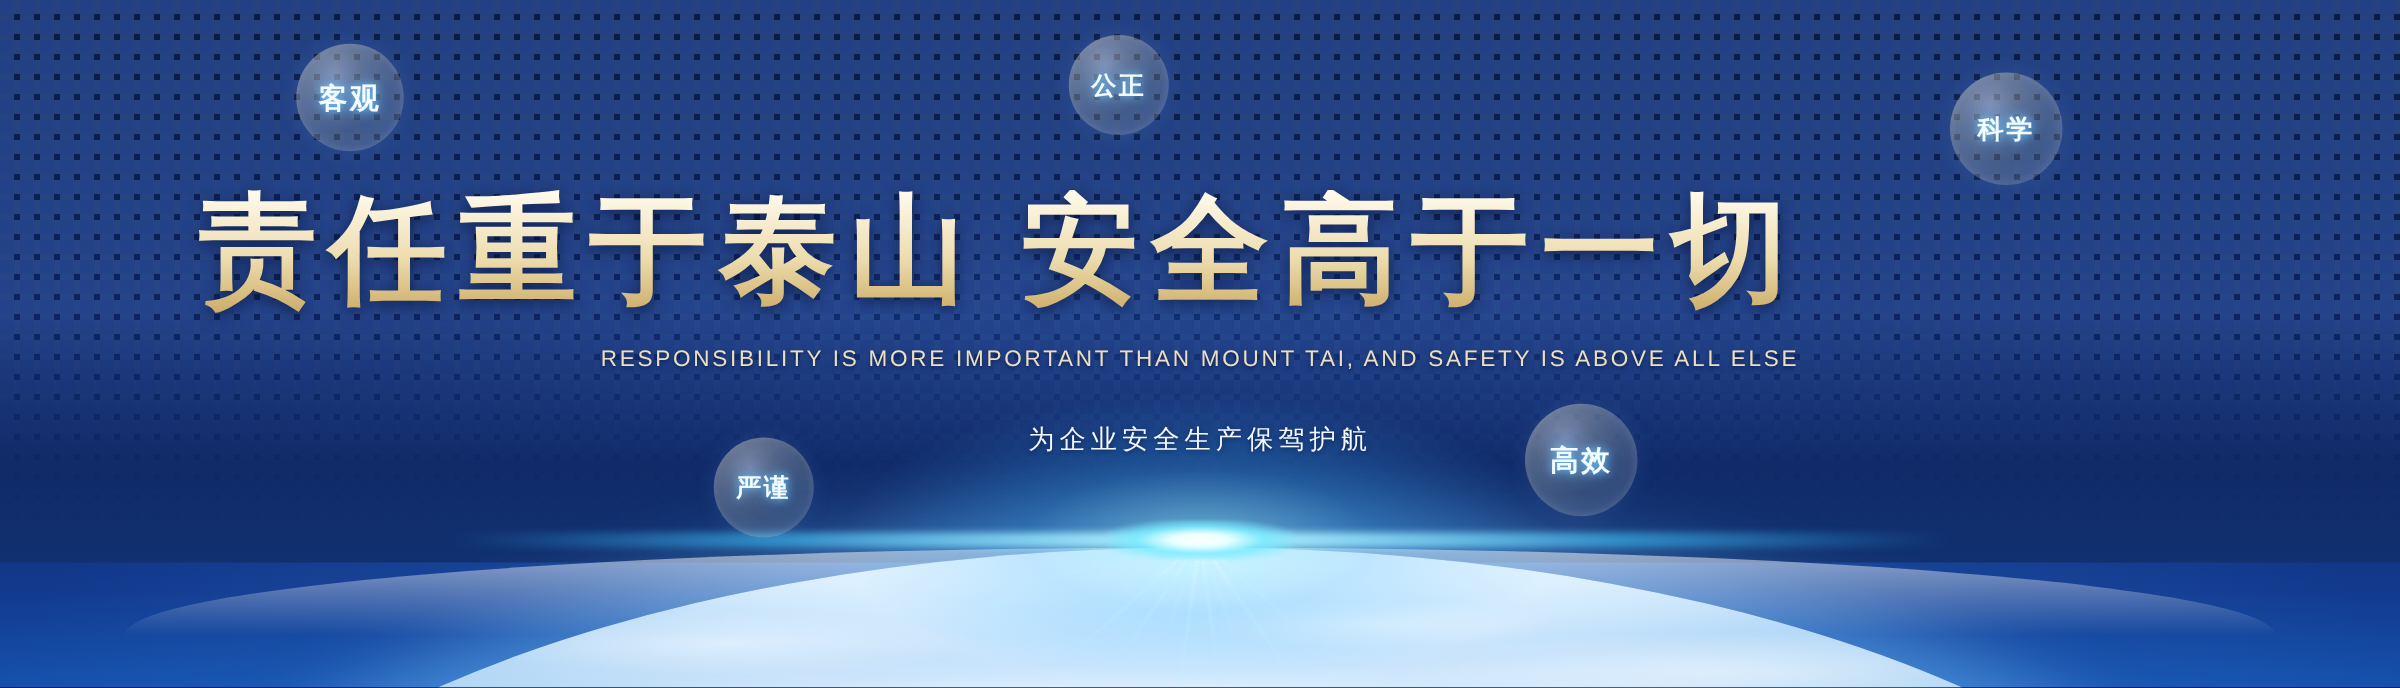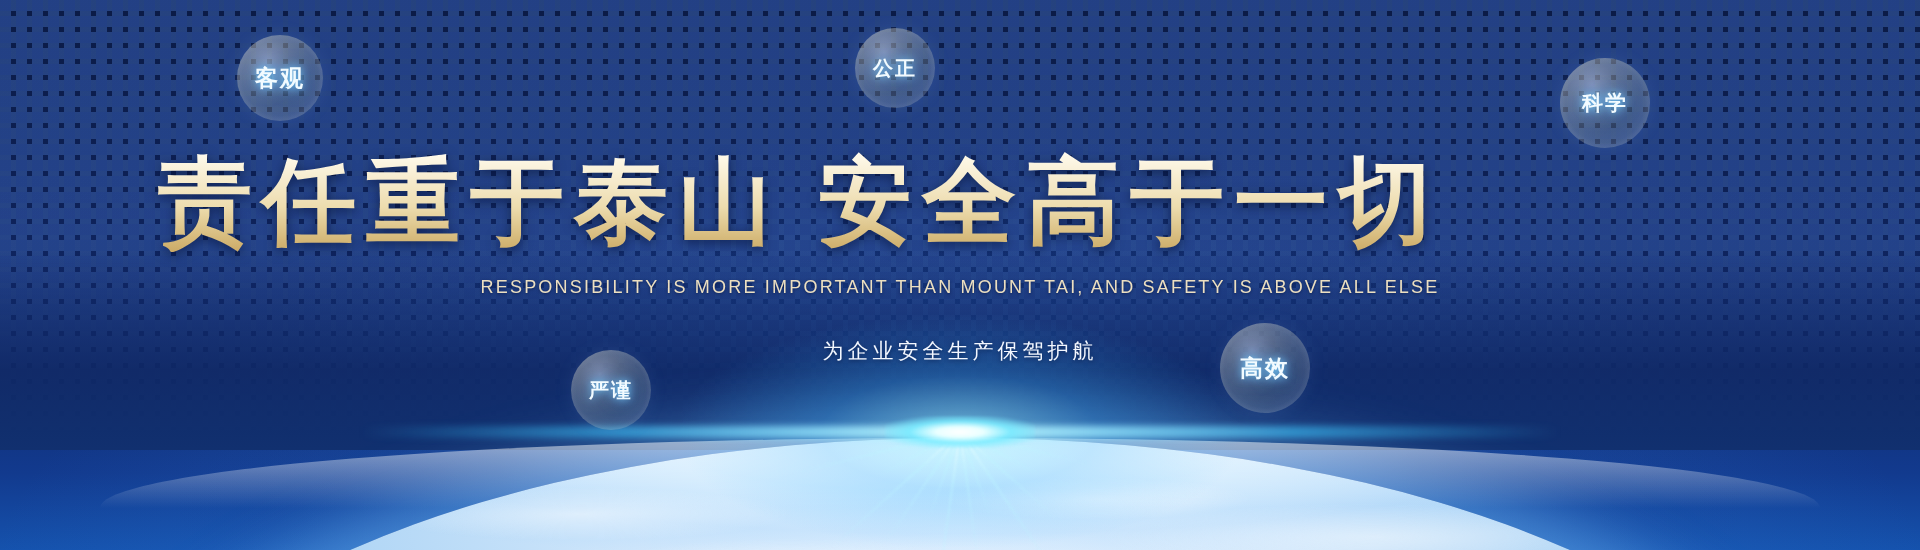--- a/index.html
+++ b/index.html
@@ -153,21 +153,21 @@
   #badge-yanjin{ left:571px; top:350px; width:80px;height:80px; font-size:20px; }
   #badge-gaoxiao{ left:1220px;top:323px; width:90px;height:90px; font-size:23px; }
 
   
   .textblock{
     position:absolute; left:0; top:0; width:1920px; text-align:center;
     z-index:6;
   }
   .main-title{
     position:absolute; left:0; top:152px; width:1600px;
-    font-family:Liberation Sans, sans-serif;
+    font-family:Liberation Serif, serif;
     font-size:94px;
     font-weight:700;
     letter-spacing:10px;
     line-height:1.06;
     background:linear-gradient(180deg,#fffbee 0%,#f6ebcd 28%,#eddcae 55%,#dcc388 78%,#cbaa66 100%);
     -webkit-background-clip:text;
     background-clip:text;
     color:transparent;
     -webkit-text-fill-color:transparent;
     filter:drop-shadow(0 3px 6px rgba(0,10,40,.55));

